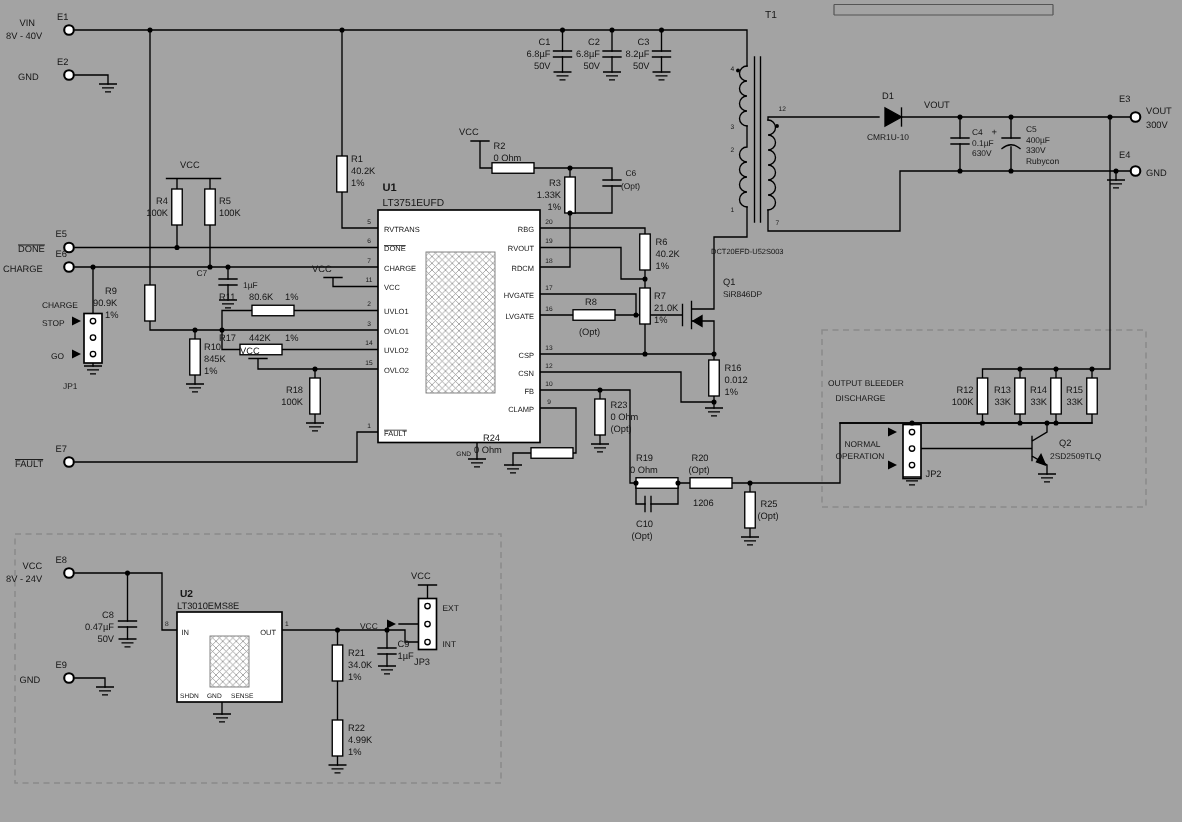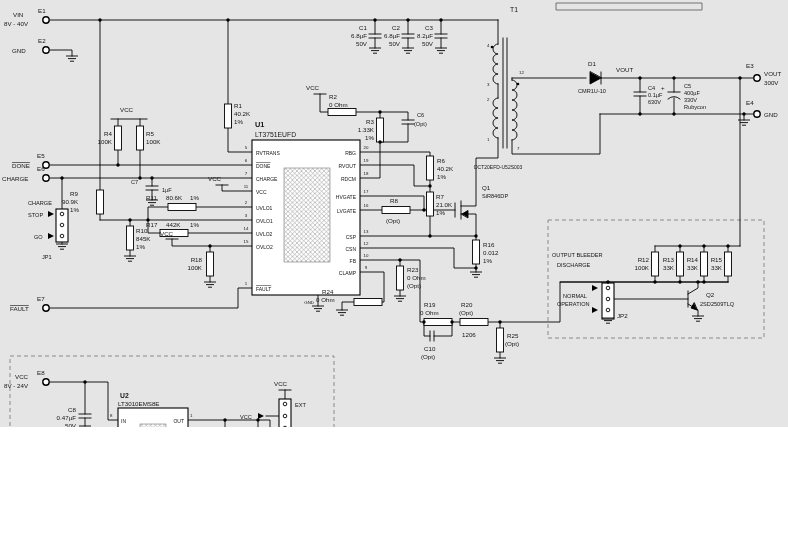--- a/index.html
+++ b/index.html
@@ -1,16 +1,16 @@
 <!DOCTYPE html>
 <html><head>
 <meta charset="utf-8">
 <style>
   html,body{margin:0;padding:0;background:#fff}
-  .stage{position:relative;width:788px;height:427px;background:#e5e5e5;overflow:hidden;
+  .stage{position:relative;width:788px;height:548px;background:#a3a3a3;overflow:hidden;
          font-family:"Liberation Sans","DejaVu Sans",sans-serif}
   svg{display:block}
   svg text{fill:#151515;font-family:"Liberation Sans","DejaVu Sans",sans-serif}
   .f4{font-size:4.4px}.f5{font-size:5px}.f55{font-size:5.6px}.f6{font-size:6.2px}
   .f65{font-size:6.8px}.f7{font-size:7.4px}
   .b{font-weight:bold}
   .end{text-anchor:end}.mid{text-anchor:middle}
   .ov{text-decoration:overline}
   .w{stroke:#000;stroke-width:0.9;fill:none;stroke-linecap:square}
   .rb{fill:#fff;stroke:#000;stroke-width:0.9}

